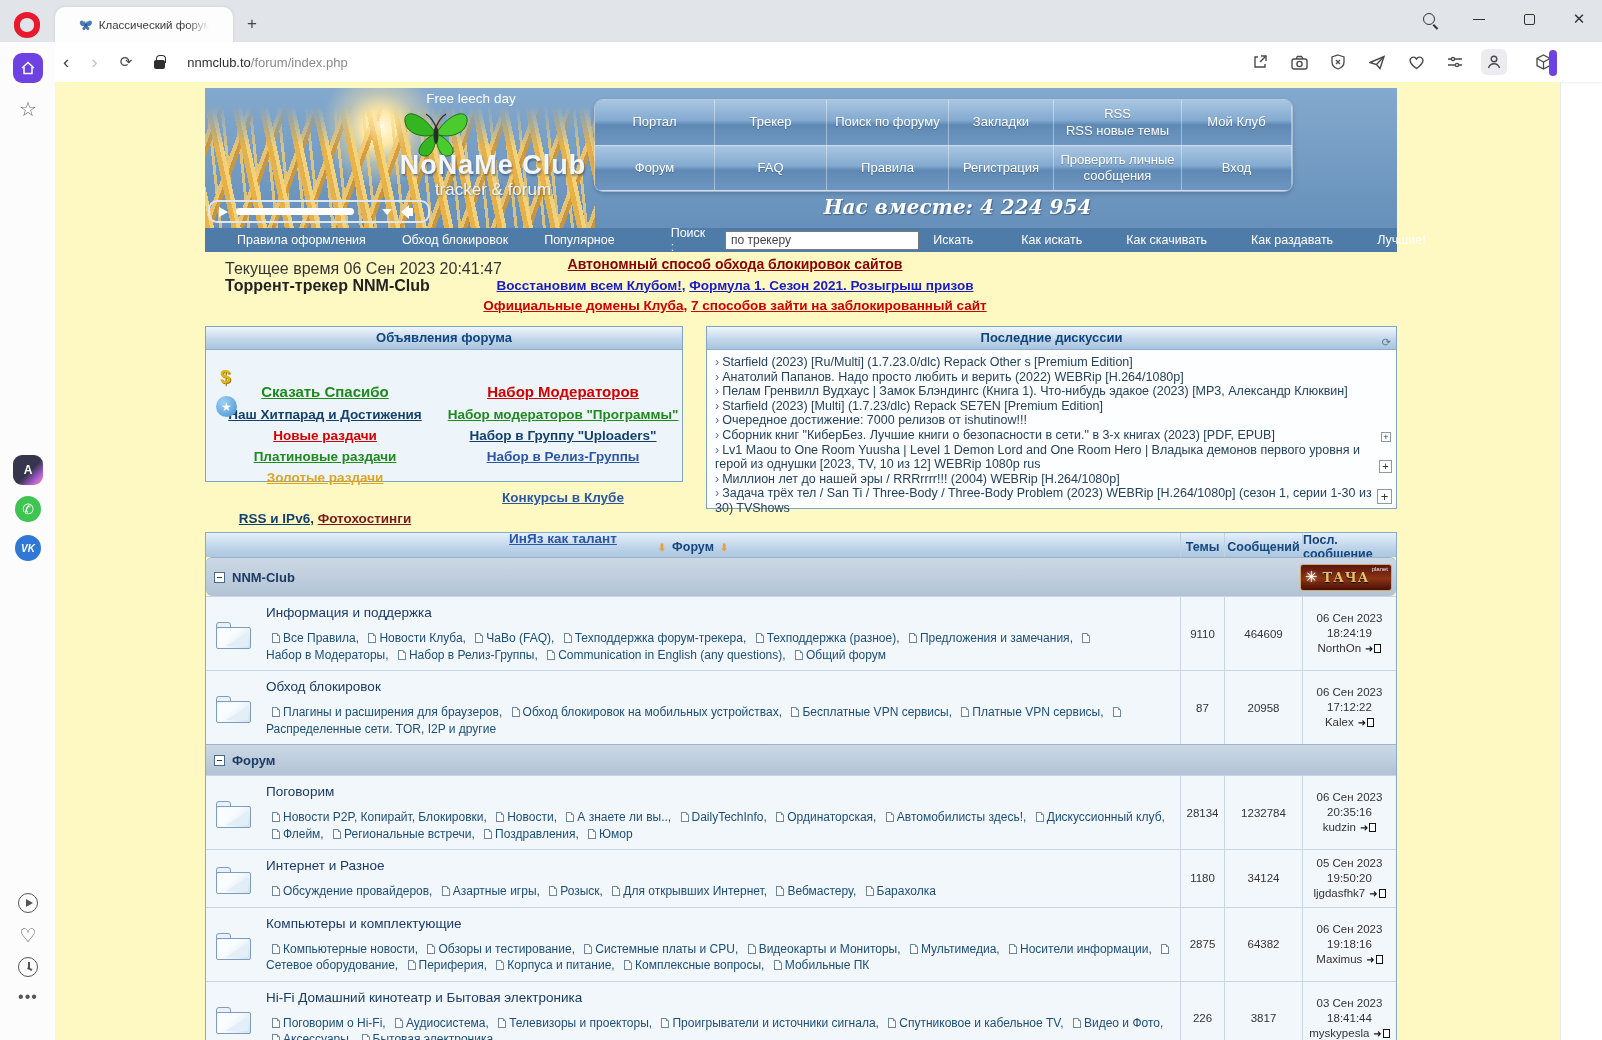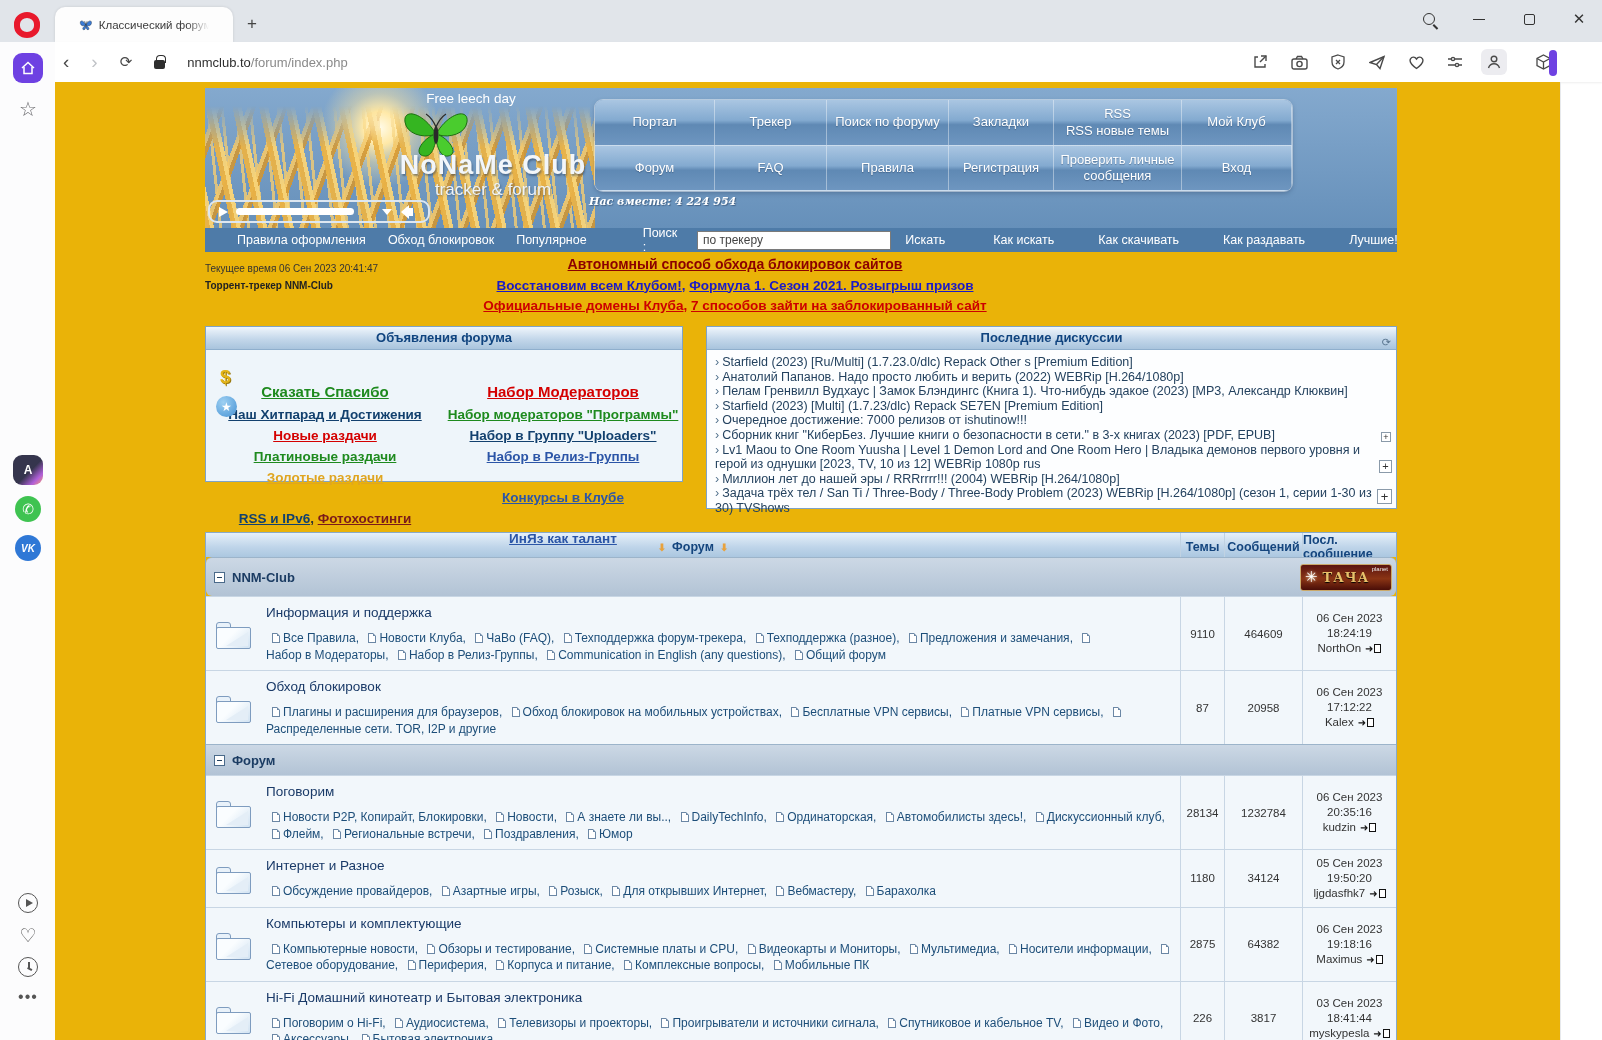--- a/index.html
+++ b/index.html
@@ -64,21 +64,21 @@
   .circle-play::after { content:""; position:absolute; left:7px; top:5px; border-left:7px solid #555;
     border-top:4.5px solid transparent; border-bottom:4.5px solid transparent; }
   #heart-btn { top:878px; font-size:19px; }
   #clock-btn { top:910px; }
   .clock-face { width:20px; height:20px; border:1.6px solid #555; border-radius:50%; position:relative; }
   .clock-face::before { content:""; position:absolute; left:9px; top:4px; width:1.6px; height:6px; background:#555; }
   .clock-face::after { content:""; position:absolute; left:9px; top:9px; width:5px; height:1.6px; background:#555; transform:rotate(28deg); transform-origin:0 0; }
   #more-btn { top:940px; font-size:16px; letter-spacing:1px; color:#555; }
 
   
-  #page { position:absolute; left:55px; top:82px; width:1505px; height:958px; background:#eab308; overflow:hidden; }
+  #page { position:absolute; left:55px; top:82px; width:1505px; height:958px; background:#fef9c3; overflow:hidden; }
   #content { position:absolute; left:150px; top:6px; width:1192px; }
 
   
   #banner { position:relative; width:1192px; height:140px; background:linear-gradient(180deg,#84a9ce,#6690ba);
     overflow:hidden; }
   #sun { position:absolute; left:110px; top:-25px; width:130px; height:130px;
     background:radial-gradient(circle,#fffbe8 0%,#ffe9a8 18%,rgba(255,230,160,.45) 38%,rgba(255,230,160,0) 65%); }
   .wheat { position:absolute; left:0; top:18px; width:390px; height:122px;
     background:
       repeating-linear-gradient(78deg, rgba(233,178,70,.95) 0 5px, rgba(248,212,120,.95) 5px 9px, rgba(233,178,70,0) 9px 26px),
@@ -101,37 +101,37 @@
     border-top:7px solid transparent; border-bottom:7px solid transparent; }
 
   #nav-grid { position:absolute; left:390px; top:12px; width:697px; height:91px; border-radius:8px;
     overflow:hidden; box-shadow:0 0 0 1px rgba(255,255,255,.45), 0 2px 5px rgba(30,50,80,.35);
     display:grid; grid-template-columns:120px 112px 122px 105px 128px 110px; grid-template-rows:46px 45px; }
   .nav-cell { display:flex; align-items:center; justify-content:center; text-align:center; color:#fff;
     font-size:13px; white-space:pre-line; line-height:1.25; cursor:pointer;
     background:linear-gradient(180deg,#aac6e2 0%,#83aad0 45%,#5f89b4 55%,#6e96c0 100%);
     border-right:1px solid rgba(255,255,255,.4); border-bottom:1px solid rgba(255,255,255,.4);
     text-shadow:0 1px 1px rgba(30,50,80,.4); }
-  #together { position:absolute; left:384px; top:107px; width:697px; text-align:left; color:#fff;
-    font-family:"DejaVu Serif", serif; font-style:italic; font-weight:bold; font-size:11px;
+  #together { position:absolute; left:404px; top:107px; width:697px; text-align:center; color:#fff;
+    font-family:"DejaVu Serif", serif; font-style:italic; font-weight:bold; font-size:20px;
     text-shadow:1px 1px 1px rgba(30,50,80,.5); }
 
   
   #menubar { width:1192px; height:24px; background:var(--menubar-blue); display:flex; align-items:center;
     color:#fff; font-size:12.5px; }
   .mb-item { cursor:pointer; white-space:nowrap; }
-  #mb-left { display:flex; gap:22px; margin-left:32px; }
+  #mb-left { display:flex; gap:36px; margin-left:32px; }
   #mb-search { display:flex; align-items:center; margin-left:56px; gap:14px; }
   #search-input { width:200px; height:19px; border:1px solid #7a7a7a; font-size:12px; color:#444; padding:0 5px;
     background:#fff; }
   #mb-right { display:flex; gap:44px; margin-left:48px;justify-content:space-between; }
 
   
   #notices { position:relative; width:1192px; height:70px; }
-  #status { position:absolute; left:0; top:8px; font-size:10px; color:#333; line-height:17px; }
+  #status { position:absolute; left:20px; top:8px; font-size:16px; color:#333; line-height:17px; }
   #status .b2 { font-weight:bold; color:#222; }
   #notice-lines { position:absolute; left:0; top:0; width:1060px; text-align:center; padding-top:2px; }
   .nline { font-size:13.5px; font-weight:bold; line-height:20.5px; }
   .seg { text-decoration:underline; cursor:pointer; }
   .seg.nounder { text-decoration:none; cursor:default; }
   .seg-darkred { color:var(--notice-darkred); font-size:14px; }
   .seg-blue { color:var(--notice-blue); }
   .seg-red { color:var(--notice-red); }
 
   

